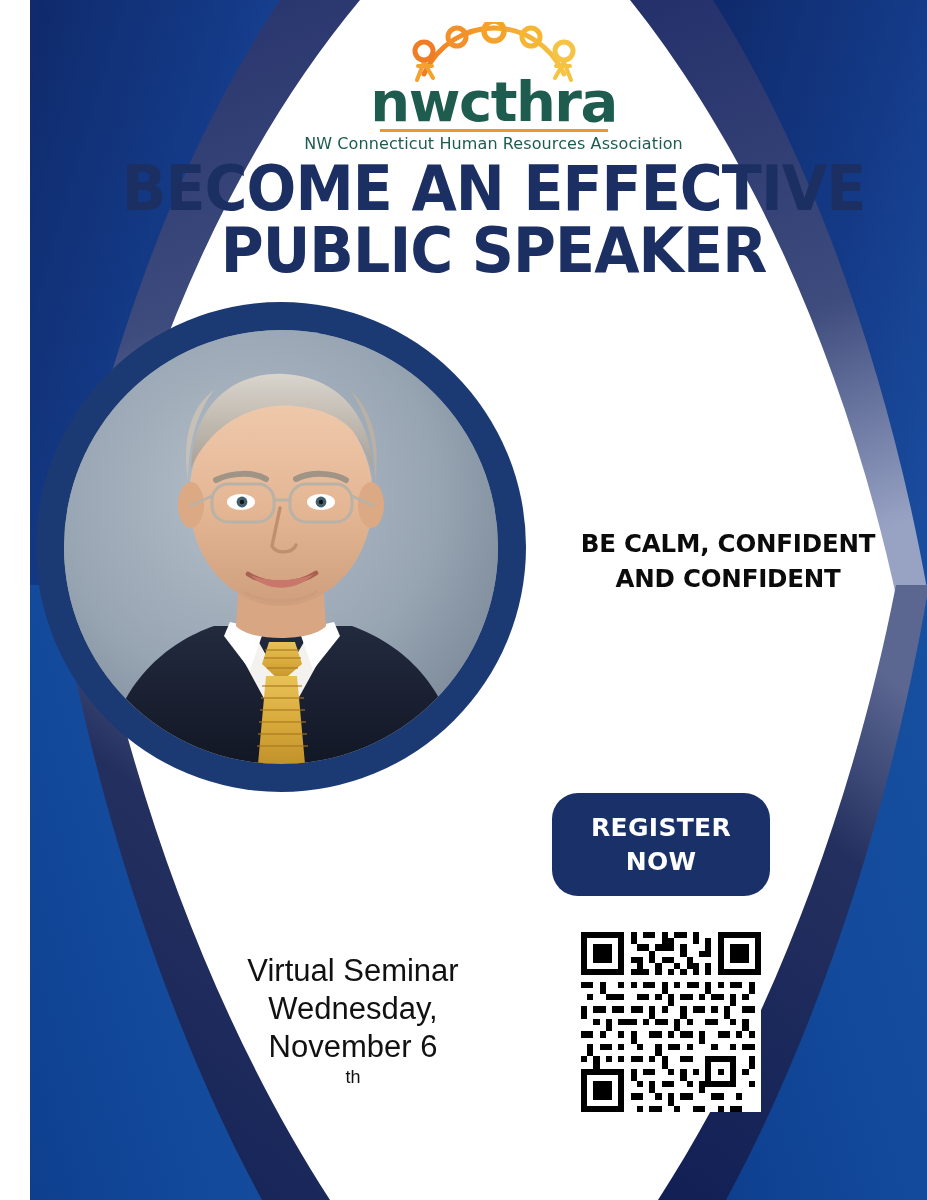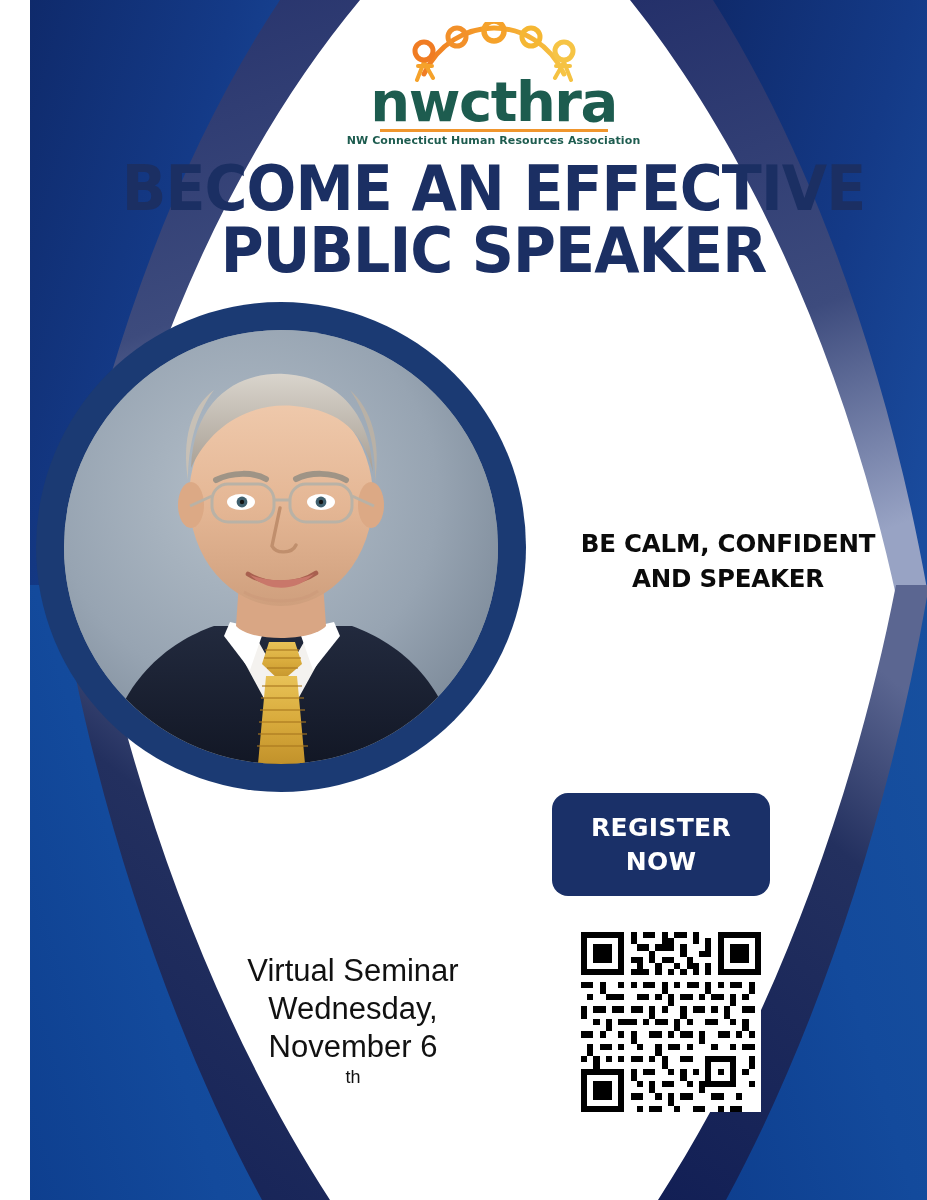--- a/index.html
+++ b/index.html
@@ -36,22 +36,22 @@
     letter-spacing:-1.5px;
     color:#1d5c4f;
     line-height:0.92;
     margin-top:-6px;
   }
   .logo-rule {
     width:228px; height:3px; background:#f0962d; margin-top:1px;
   }
   .logo-tag {
     font-family:"DejaVu Sans", sans-serif;
-    font-weight:700;
-    font-size:11px;
+    font-weight:400;
+    font-size:16px;
     color:#1d5c4f;
     letter-spacing:0.1px;
     margin-top:2px;
     white-space:nowrap;
   }
 
   
   .headline {
     position:absolute; top:158px; left:0; right:0;
     text-align:center; z-index:6;
@@ -119,21 +119,21 @@
     letter-spacing:-0.2px;
   }
   .tagline span { display:block; }
 
   
   .register-btn {
     position:absolute;
     left:522px; top:793px;
     width:218px; height:103px;
     background:#1a3068;
-    border-radius:16px;
+    border-radius:26px;
     display:flex; flex-direction:column;
     align-items:center; justify-content:center;
     z-index:6;
     cursor:pointer;
     border:none;
     gap:2px;
   }
   .register-btn span {
     color:#ffffff;
     font-family:"DejaVu Sans", sans-serif;
@@ -328,21 +328,21 @@
         <path d="M186,245 C204,252 231,252 250,244 C232,262 204,262 186,245 Z" fill="#c9776a"></path>
 
         <path d="M180,262 C200,274 236,274 254,261" stroke="#cb9a79" stroke-width="3" fill="none" opacity="0.6"></path>
       </svg>
     </div>
   </div>
 
 
   <div class="tagline">
     <span>BE CALM, CONFIDENT</span>
-    <span>AND SPEAKER</span>
+    <span>AND CONFIDENT</span>
   </div>
 
   <button class="register-btn">
     <span>REGISTER</span>
     <span>NOW</span>
   </button>
 
   <div class="details">
     <span>Virtual Seminar</span>
     <span>Wednesday,</span>

